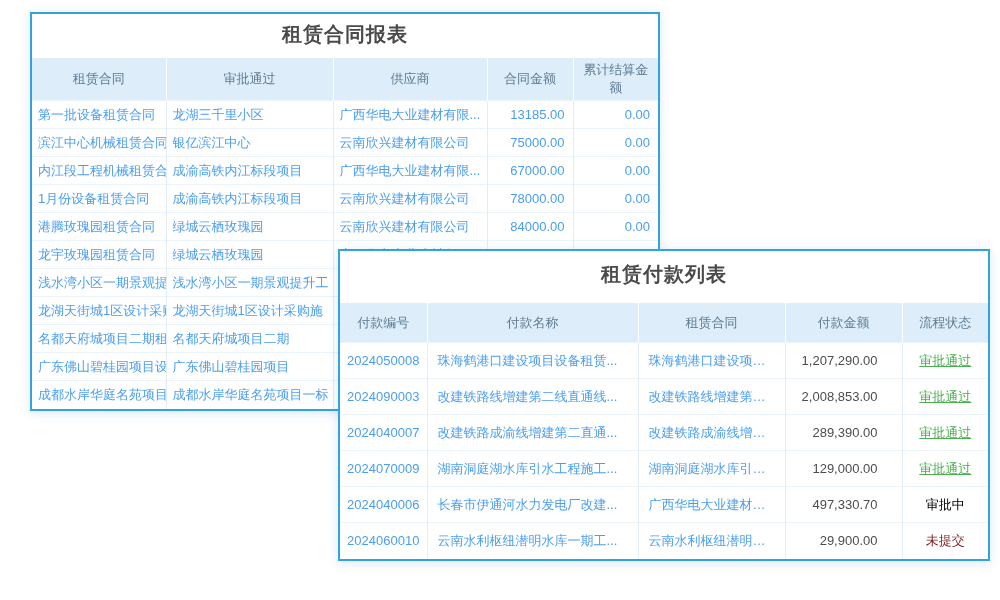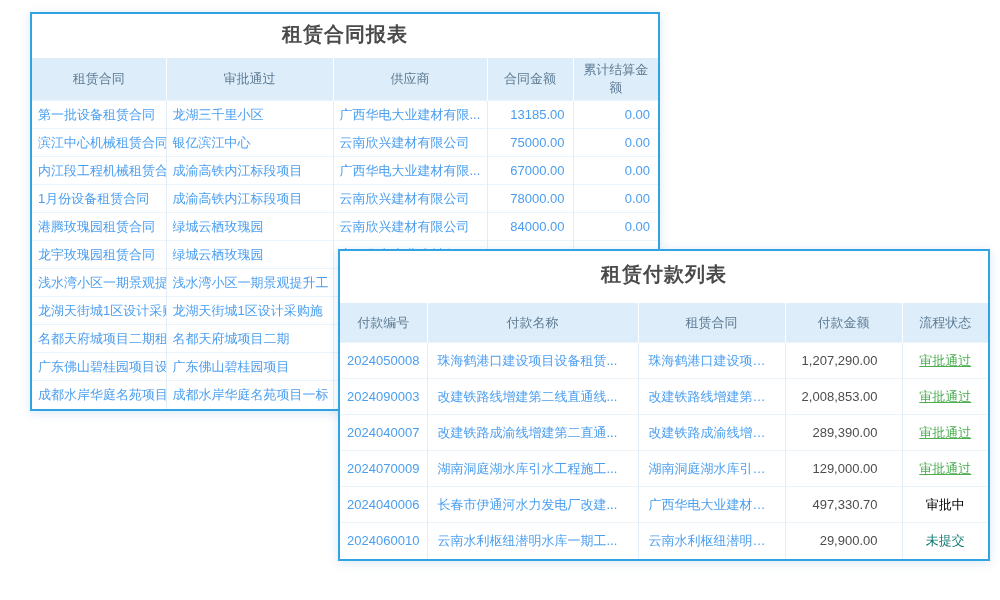--- a/index.html
+++ b/index.html
@@ -37,21 +37,21 @@
   th:last-child,td:last-child{border-right:none;}
   #contracts-table td{height:28px;padding:0 6px;}
   #payments-table td{height:36px;padding:0 10px;}
   #contracts-table td.num{text-align:right;padding-right:8px;}
   .ellip{text-overflow:ellipsis;}
   #payments-table td.pay-id{text-align:center;padding:0 2px;}
   #payments-table td.amount{color:#4d4d4d;text-align:right;padding-right:24px;}
   td.status{text-align:center;}
   td.status.approved{color:#4cae50;text-decoration:underline;}
   td.status.pending{color:#000000;margin-left:38px;}
-  td.status.not_submitted{color:#0f766e;}
+  td.status.not_submitted{color:#7f1d1d;}
 </style>
 </head>
 <body>
 
 <div class="panel" id="contracts-panel">
   <h1 class="panel-title">租赁合同报表</h1>
   <table id="contracts-table">
     <colgroup>
       <col style="width:134px">
         <col style="width:167px">

